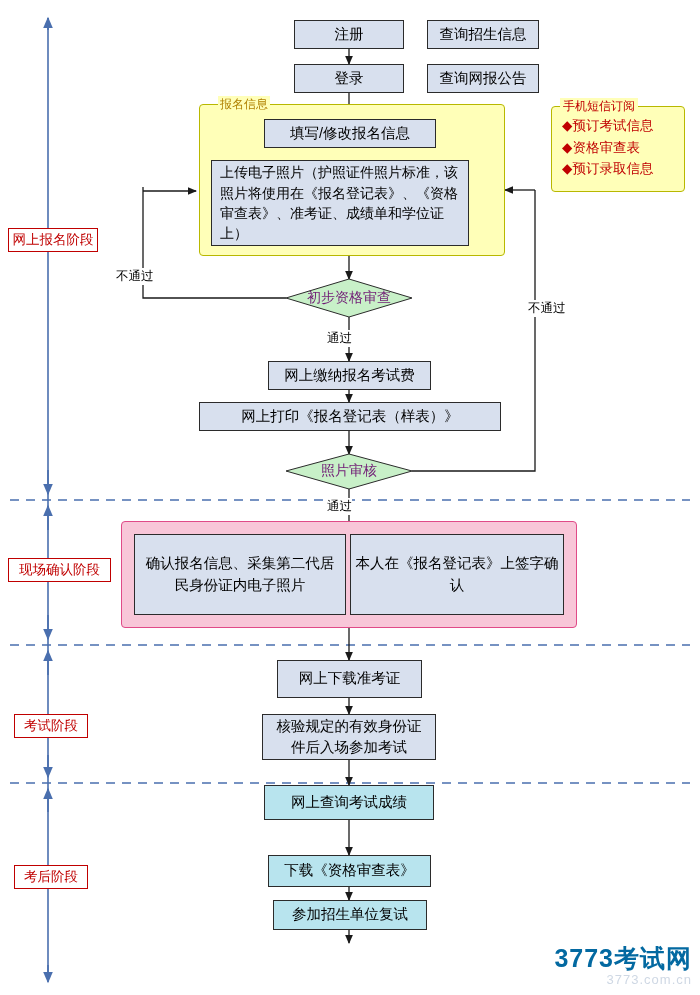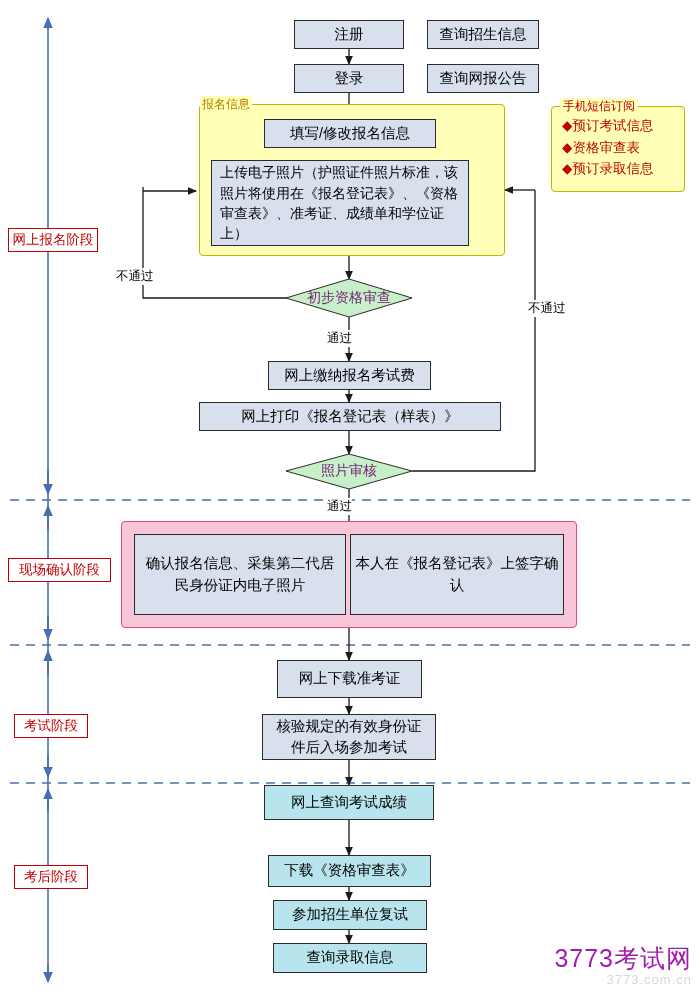--- a/index.html
+++ b/index.html
@@ -121,22 +121,22 @@
   }
   .wm {
     position: absolute;
     right: 8px;
     bottom: 8px;
     text-align: right;
     line-height: 1.1;
   }
   .wm1 {
     font-size: 25px;
-    font-weight: normal;
-    color: #a21caf;
+    font-weight: bold;
+    color: #0369a1;
     letter-spacing: 1px;
   }
   .wm2 {
     font-size: 13px;
     color: #cfd8e4;
     letter-spacing: 1px;
   }
 </style>
 </head>
 <body>
@@ -224,21 +224,21 @@
   <div class="stage-label" style="left:8px; top:558px; width:103px; height:24px;">现场确认阶段</div>
   <div class="stage-label" style="left:14px; top:714px; width:74px; height:24px;">考试阶段</div>
   <div class="stage-label" style="left:14px; top:865px; width:74px; height:24px;">考后阶段</div>
 
   <div class="box blue" style="left:294px; top:20px; width:110px; height:29px;">注册</div>
   <div class="box blue" style="left:427px; top:20px; width:112px; height:29px;">查询招生信息</div>
   <div class="box blue" style="left:294px; top:64px; width:110px; height:29px;">登录</div>
   <div class="box blue" style="left:427px; top:64px; width:112px; height:29px;">查询网报公告</div>
 
   <div class="yellowgrp" style="left:199px; top:104px; width:306px; height:152px;">
-    <div class="grp-label" style="left:0; top:-9px;">报名信息</div>
+    <div class="grp-label" style="left:18px; top:-9px;">报名信息</div>
   </div>
   <div class="box blue" style="left:264px; top:119px; width:172px; height:29px;">填写/修改报名信息</div>
   <div class="box blue" style="left:211px; top:160px; width:258px; height:86px; padding:4px 8px; font-size:14px; text-align:left;">上传电子照片（护照证件照片标准，该照片将使用在《报名登记表》、《资格审查表》、准考证、成绩单和学位证上）</div>
 
   <div class="sms-box" style="left:551px; top:106px; width:134px; height:86px;">
     <div class="sms-title">手机短信订阅</div>
     <div class="sms-item">
       <span>◆</span><span>预订考试信息</span>
     </div>
     <div class="sms-item">
@@ -267,20 +267,19 @@
   <div class="pinkgrp" style="left:121px; top:521px; width:456px; height:107px;"></div>
   <div class="box blue" style="left:134px; top:534px; width:212px; height:81px; padding:4px 10px; font-size:14.5px;">确认报名信息、采集第二代居民身份证内电子照片</div>
   <div class="box blue" style="left:350px; top:534px; width:214px; height:81px; padding:4px 4px; font-size:14.5px;">本人在《报名登记表》上签字确认</div>
 
   <div class="box blue" style="left:277px; top:660px; width:145px; height:38px;">网上下载准考证</div>
   <div class="box blue" style="left:262px; top:714px; width:174px; height:46px; padding:2px 8px;">核验规定的有效身份证件后入场参加考试</div>
 
   <div class="box cyan" style="left:264px; top:785px; width:170px; height:35px;">网上查询考试成绩</div>
   <div class="box cyan" style="left:268px; top:855px; width:163px; height:32px;">下载《资格审查表》</div>
   <div class="box cyan" style="left:273px; top:900px; width:154px; height:30px;">参加招生单位复试</div>
-  <div class="box cyan" style="left:273px; top:943px; width:154px; height:30px;">查询录取信息</div>
 
   <div class="wm">
     <div class="wm1">3773考试网</div>
     <div class="wm2">3773.com.cn</div>
   </div>
 
 </div>
 
 </body></html>

